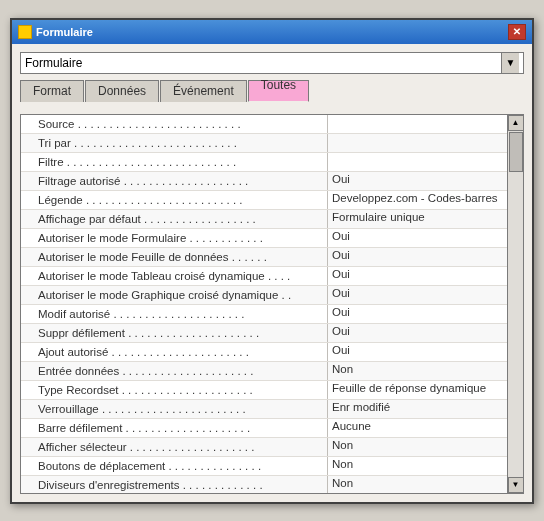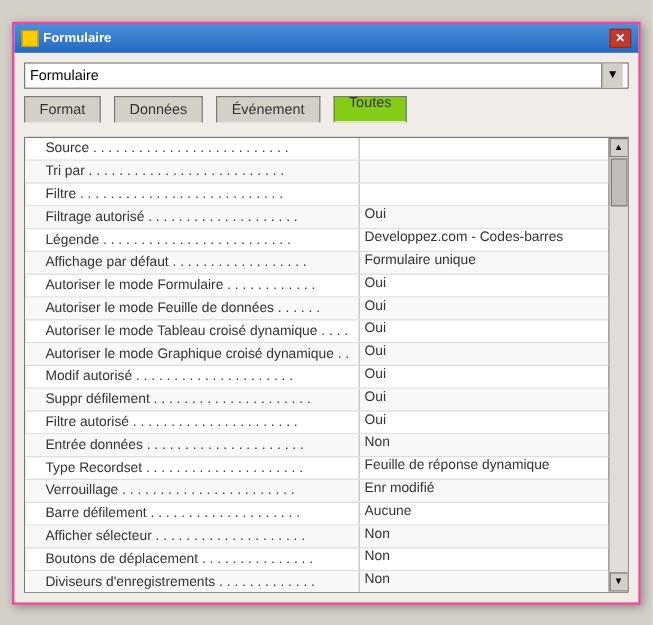--- a/index.html
+++ b/index.html
@@ -15,21 +15,21 @@
       display: flex;
       justify-content: center;
       align-items: center;
       width: 544px;
       height: 521px;
     }
 
     .window {
       width: 524px;
       background: #f0ede8;
-      border: 2px solid #ec4899;
+      border: 2px solid #404040;
       box-shadow: 2px 2px 8px rgba(0,0,0,0.4);
     }
 
     .title-bar {
       background: linear-gradient(to bottom, #4a90d9, #2468c4);
       color: white;
       padding: 4px 6px;
       display: flex;
       align-items: center;
       justify-content: space-between;
@@ -98,39 +98,39 @@
       display: flex;
       align-items: center;
       justify-content: center;
       font-size: 10px;
       cursor: pointer;
     }
 
     .tabs {
       display: flex;
       align-items: flex-start;
-      gap: 11px;
+      gap: 1px;
       margin-bottom: 12px;
     }
 
     .tab {
       padding: 3px 12px;
       background: #d4d0c8;
       border: 1px solid #7a7a7a;
       border-bottom: none;
       cursor: pointer;
       font-size: 12px;
       color: #333;
       height: 22px;
       display: flex;
       align-items: center;
     }
 
     .tab.active {
-      background: #84cc16;
+      background: #f9a8d4;
       border-bottom: 1px solid #f0ede8;
       z-index: 1;
       margin-bottom: -1px;
       padding-bottom: 15px;
     }
 
     .table-area {
       border: 1px solid #7a7a7a;
       background: white;
       height: 380px;
@@ -158,21 +158,21 @@
     .row-label {
       flex: 1;
       padding: 1px 17px;
       color: #333;
       font-size: 11.5px;
       white-space: nowrap;
       overflow: hidden;
     }
 
     .row-value {
-      width: 208px;
+      width: 180px;
       padding: 1px 4px;
       color: #333;
       font-size: 11.5px;
       border-left: 1px solid #c0bdb8;
       min-height: 18px;
     }
 
     .scrollbar {
       width: 16px;
       background: #d4d0c8;
@@ -287,21 +287,21 @@
           </div>
           <div class="table-row">
             <div class="row-label">Modif autorisé . . . . . . . . . . . . . . . . . . . . .</div>
             <div class="row-value">Oui</div>
           </div>
           <div class="table-row">
             <div class="row-label">Suppr défilement . . . . . . . . . . . . . . . . . . . . .</div>
             <div class="row-value">Oui</div>
           </div>
           <div class="table-row">
-            <div class="row-label">Filtre autorisé . . . . . . . . . . . . . . . . . . . . . .</div>
+            <div class="row-label">Ajout autorisé . . . . . . . . . . . . . . . . . . . . . .</div>
             <div class="row-value">Oui</div>
           </div>
           <div class="table-row">
             <div class="row-label">Entrée données . . . . . . . . . . . . . . . . . . . . .</div>
             <div class="row-value">Non</div>
           </div>
           <div class="table-row">
             <div class="row-label">Type Recordset . . . . . . . . . . . . . . . . . . . . .</div>
             <div class="row-value">Feuille de réponse dynamique</div>
           </div>

